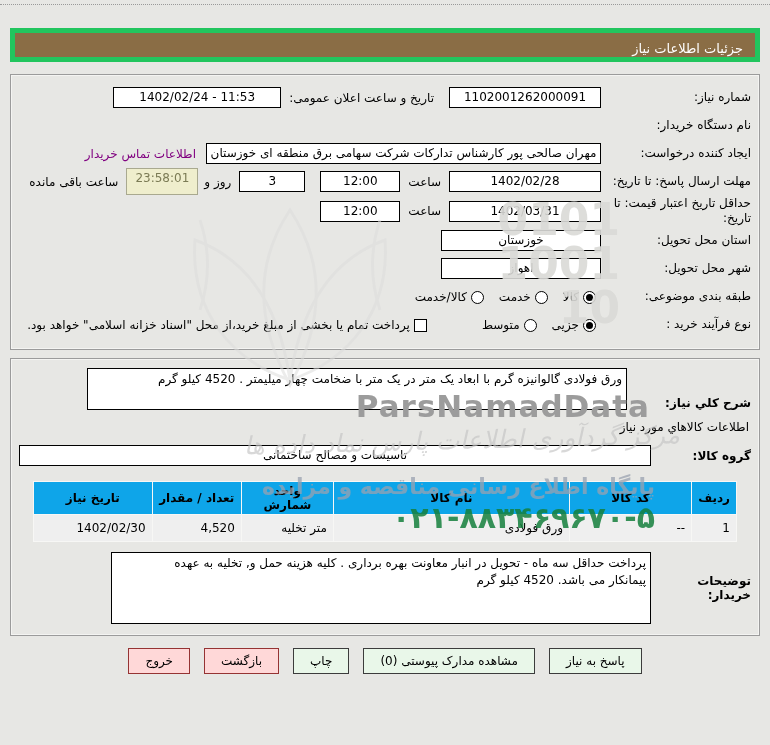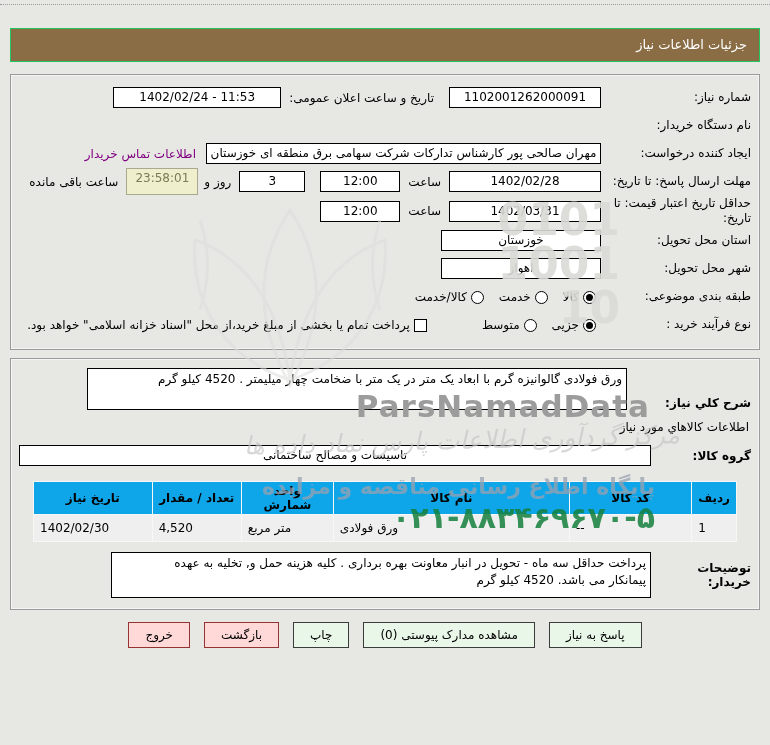--- a/index.html
+++ b/index.html
@@ -12,21 +12,21 @@
     direction:rtl;
     position:relative;
     overflow:hidden;
   }
   .dotted-top { position:absolute; top:4px; left:0; right:0; border-top:1px dotted #9a9a9a; }
 
   .titlebar {
     margin:28px 10px 12px 10px;
     height:34px; line-height:32px;
     background:#8a6d45;
-    border:1px solid #22c55e;
+    border:5px solid #22c55e;
     color:#ffffff;
     padding:0 12px;
     font-size:13px;
   }
 
   .panel {
     margin:0 10px 8px 10px;
     border:1px solid #9b9b9b;
     box-shadow:0 0 0 1px #f4f4f2 inset;
     padding:8px 8px 10px 8px;
@@ -70,35 +70,35 @@
     width:13px; height:13px; border:1px solid #000; background:#fff;
     display:inline-block; margin:0 5px -2px 4px; flex:0 0 13px;
   }
   .opt-label { margin-left:10px; white-space:nowrap; }
 
   .textbox {
     background:#fff; border:1px solid #000;
     padding:2px 4px; line-height:1.4; overflow:hidden;
   }
   .desc-box { width:540px; height:42px; }
-  .notes-box { width:540px; height:46px;padding-left:29px; }
+  .notes-box { width:540px; height:72px;padding-left:29px; }
 
   .section-heading { font-weight:normal; margin:10px 2px 8px 0; }
 
   table.goods {
     border-collapse:collapse;
     margin:12px 14px 10px 14px;
     border:1px solid #b3b3b3;
   }
   table.goods th {
     background:#0ea5e9; font-weight:bold; font-size:12px;
     border:1px solid #f7f7f5; height:25px; padding:2px 6px;
   }
   table.goods td {
-    background:#efefef; font-size:12px; text-align:left;
+    background:#efefef; font-size:12px; text-align:right;
     border:1px solid #f7f7f5; height:27px; padding:2px 6px;
   }
   .c-row { width:40px; } .c-code { width:145px; } .c-name { width:285px; }
   .c-unit { width:100px; } .c-qty { width:100px; } .c-date { width:128px; }
   .ltr { direction:ltr; }
 
   .btn-row {
     display:flex; justify-content:center; align-items:center;
     gap:14px; margin-top:12px;
   }
@@ -266,21 +266,21 @@
         <th class="c-unit">واحد شمارش</th>
         <th class="c-qty">تعداد / مقدار</th>
         <th class="c-date">تاریخ نیاز</th>
       </tr>
     </thead>
     <tbody>
       <tr>
         <td>1</td>
         <td>--</td>
         <td>ورق فولادی</td>
-        <td>متر مربع</td>
+        <td>متر تخلیه</td>
         <td class="ltr">4,520</td>
         <td class="ltr">1402/02/30</td>
       </tr>
     </tbody>
   </table>
 
   <div class="row" style="align-items:center;">
     <span class="lbl2">توضیحات خریدار:</span>
     <div class="textbox notes-box">پرداخت حداقل سه ماه - تحویل در انبار معاونت بهره برداری . کلیه هزینه حمل و, تخلیه به عهده پیمانکار می باشد. 4520 کیلو گرم</div>
   </div>

